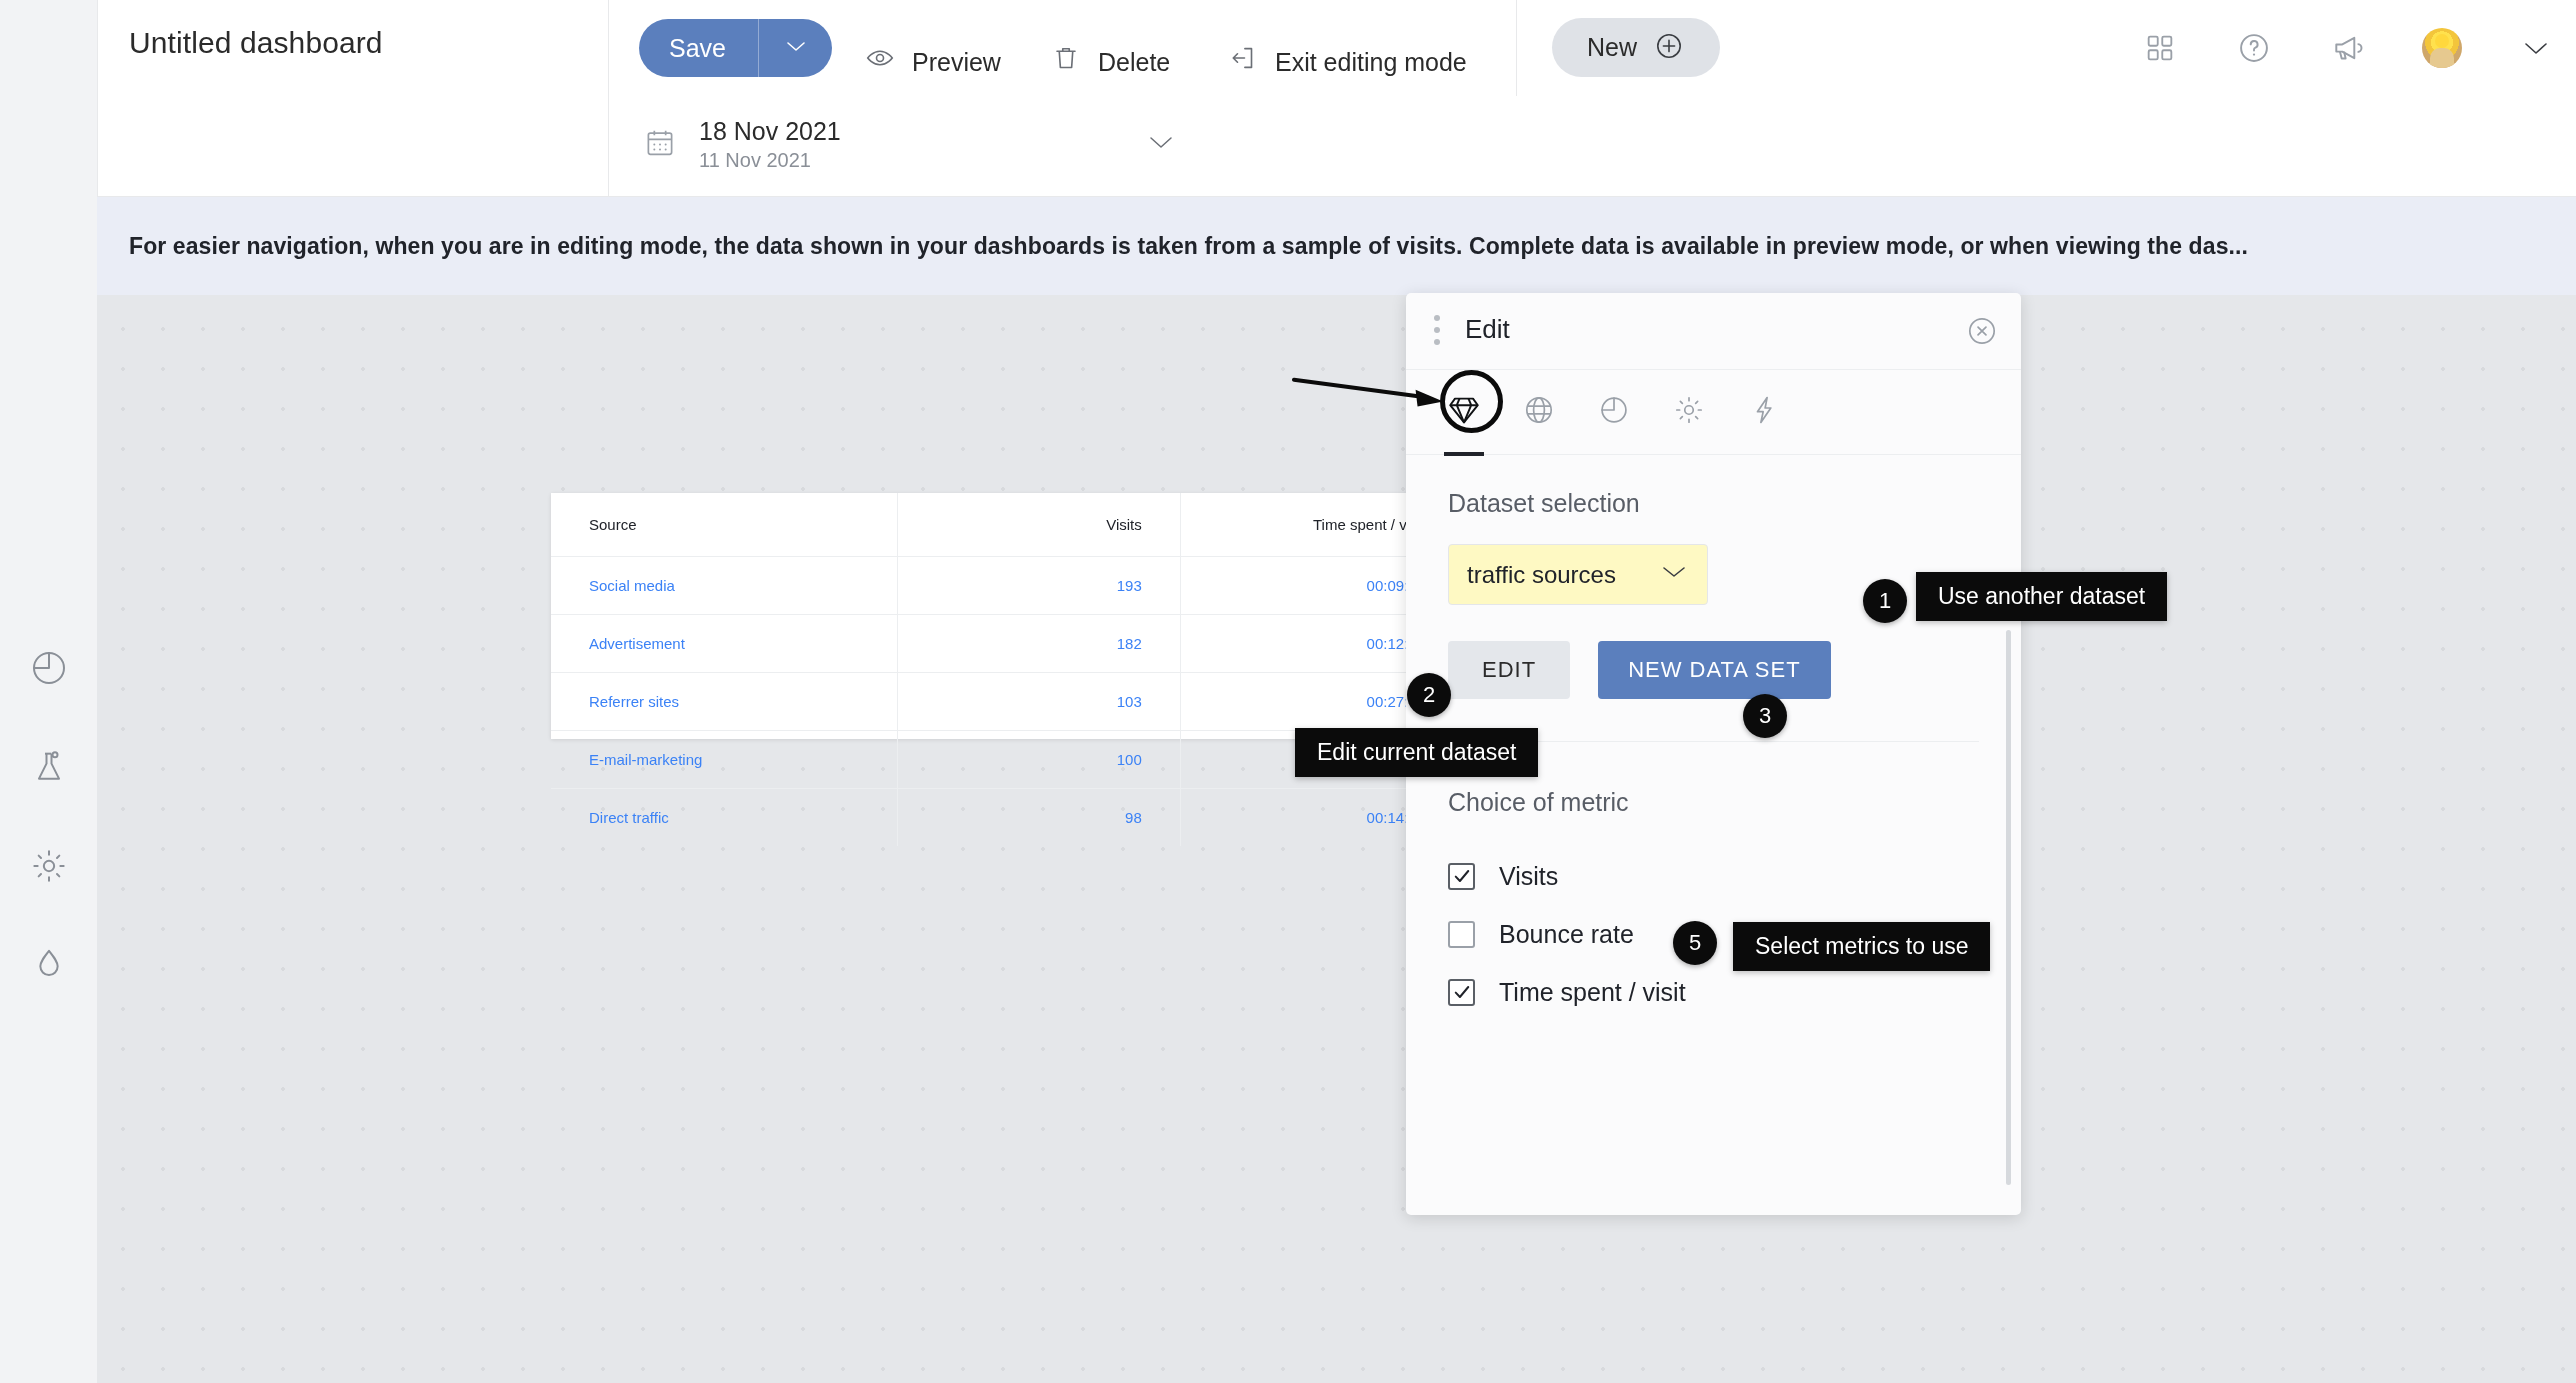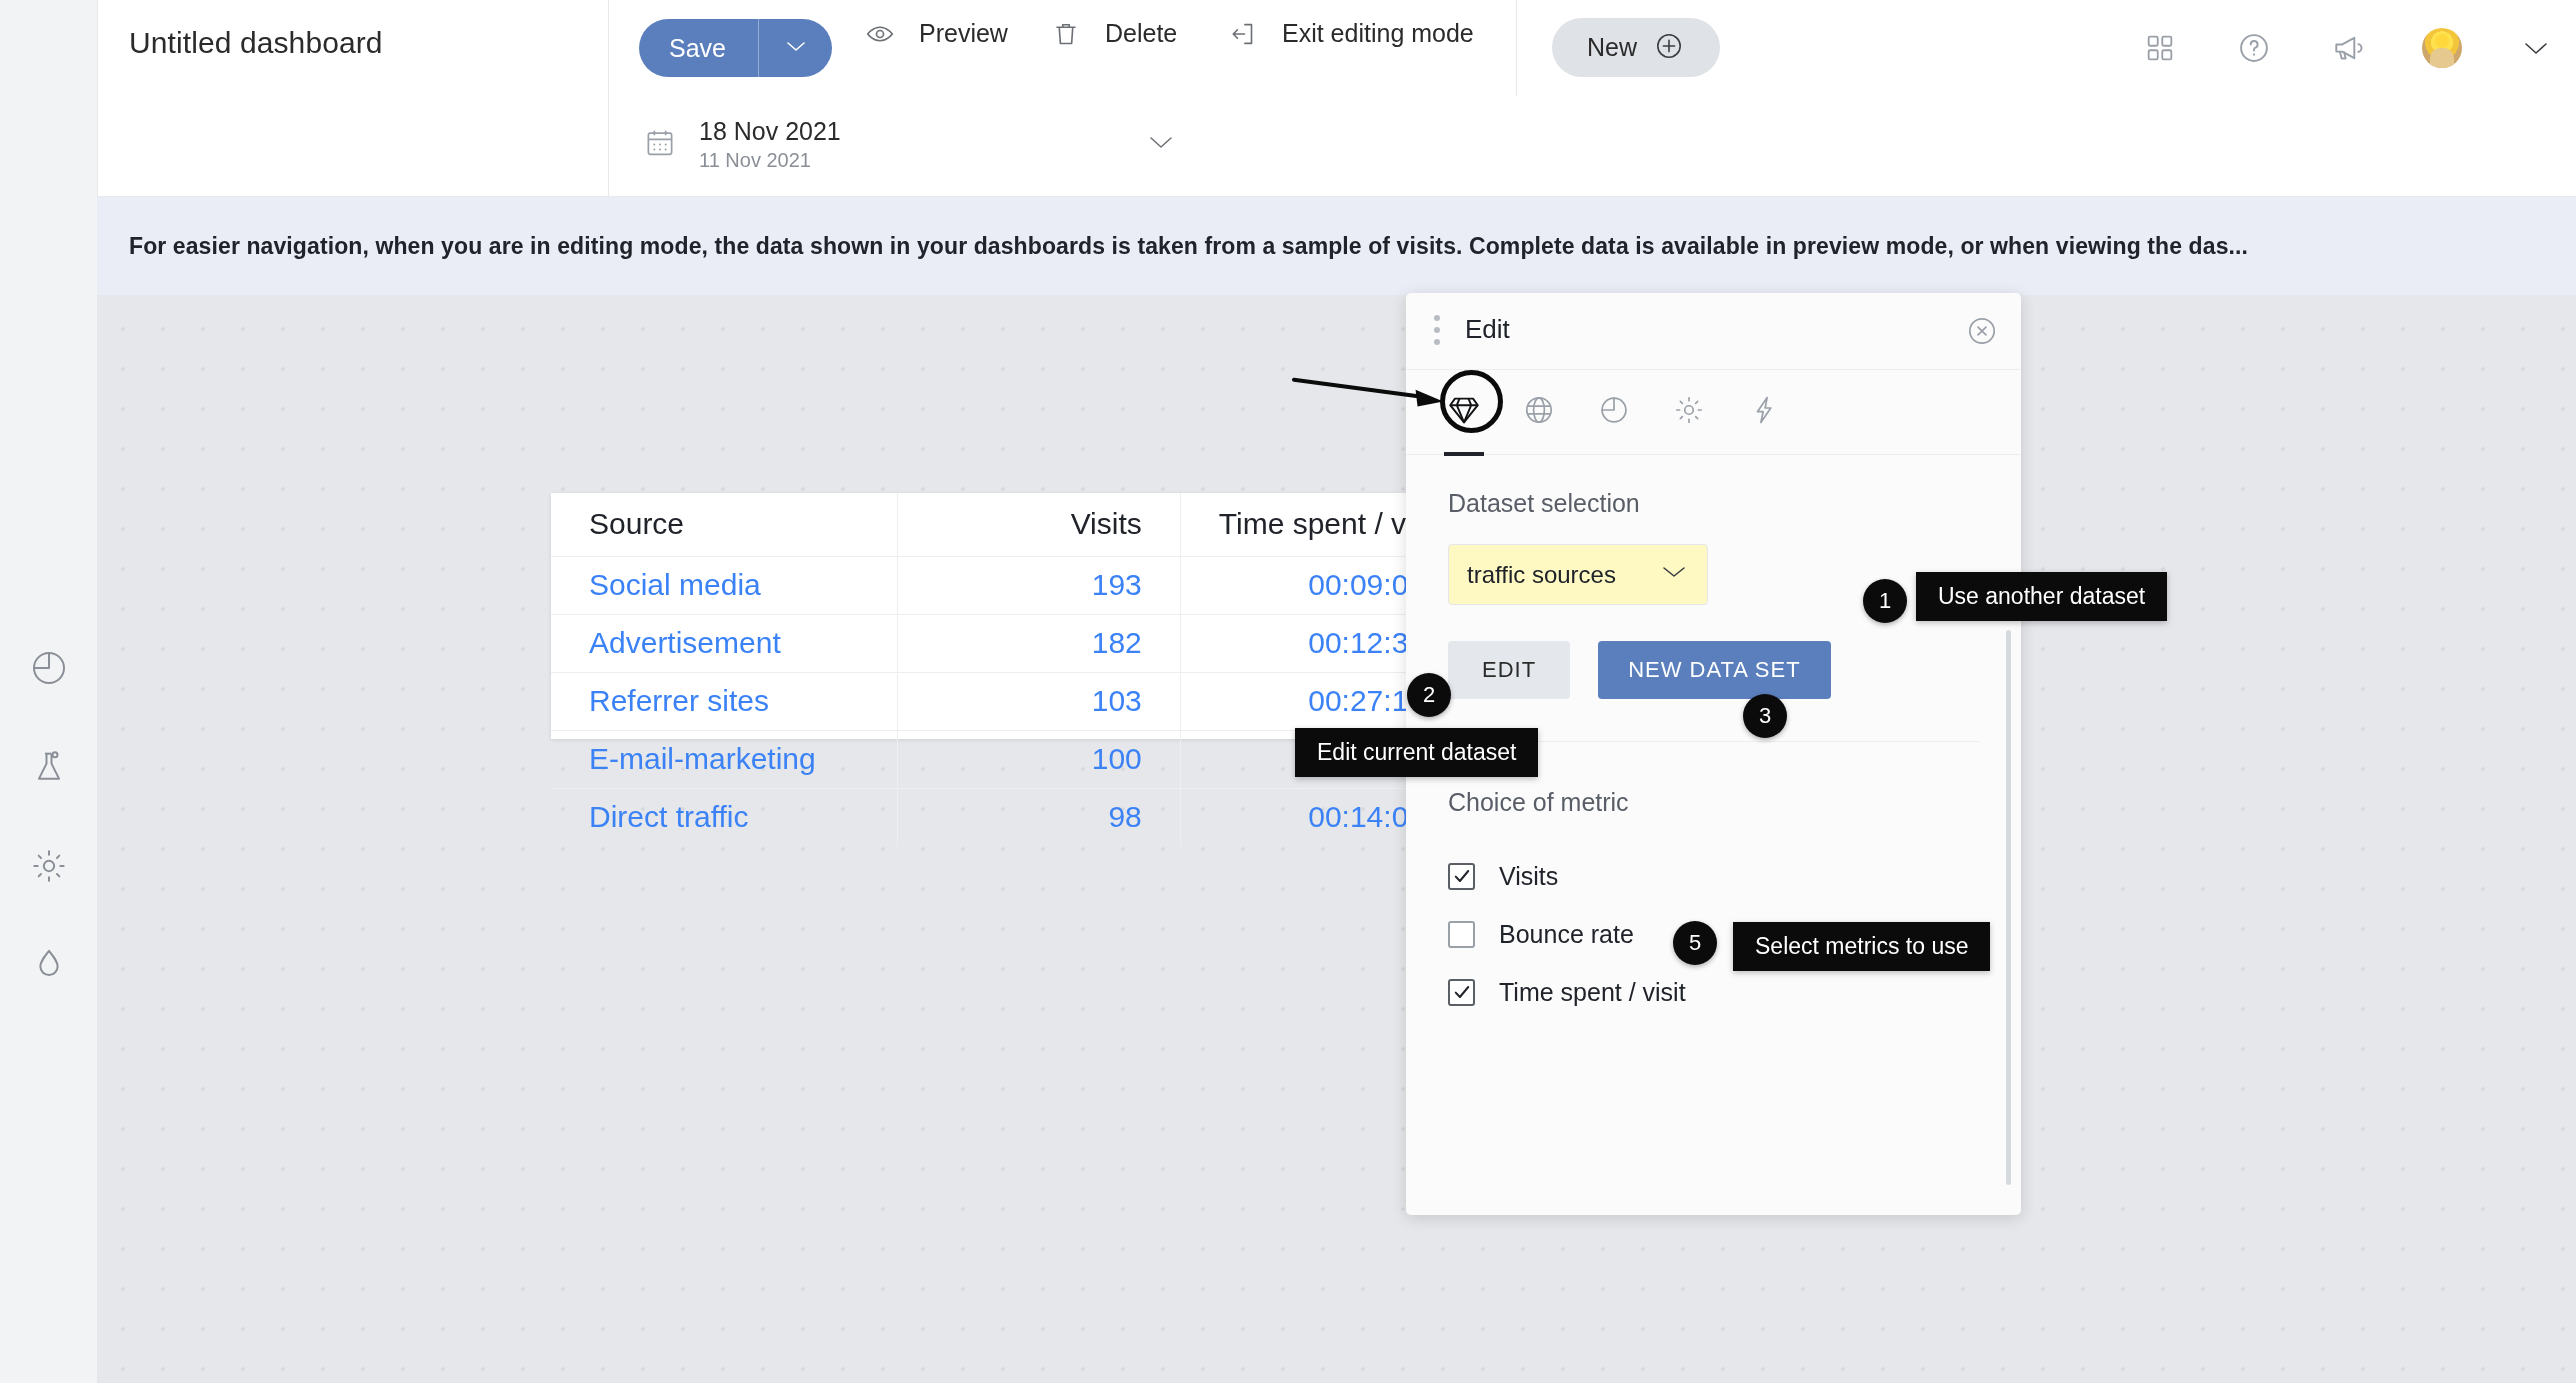--- a/index.html
+++ b/index.html
@@ -32,21 +32,21 @@
     position: absolute; left: 639px; top: 19px; height: 58px; width: 193px;
     border-radius: 29px; background: #5b7fbd; display: flex; align-items: center; cursor: pointer;
   }
   .save-btn .lbl {
     flex: 1; text-align: center; color: #fff; font-size: 25px; padding-right: 2px;
   }
   .save-btn .divider { width: 1px; height: 58px; background: rgba(255,255,255,.35); }
   .save-btn .caret { width: 73px; text-align: center; color: #fff; font-size: 17px; }
 
   .hdr-action {
-    position: absolute; top: 19px; height: 58px; display: flex; align-items: flex-start; gap: 24px; cursor: pointer;
+    position: absolute; top: 19px; height: 58px; display: flex; align-items: flex-end; gap: 17px; cursor: pointer;
   }
   .hdr-action .txt { font-size: 25px; color: #2b2b2b; }
   .act-preview { left: 865px; }
   .act-delete  { left: 1051px; }
   .act-exit    { left: 1228px; }
 
   .new-btn {
     position: absolute; left: 1552px; top: 18px; height: 59px; width: 168px;
     background: #dfe2e7; border-radius: 30px; display: flex; align-items: center;
     justify-content: center; gap: 16px; cursor: pointer;
@@ -108,21 +108,21 @@
     background-size: 40px 40px; background-position: 6px 14px;
   }
 
   
   .widget {
     position: absolute; left: 454px; top: 198px; width: 912px; height: 246px;
     background: #ffffff; box-shadow: 0 1px 4px rgba(0,0,0,.10);
   }
   table.tbl { width: 100%; border-collapse: collapse; table-layout: fixed; }
   table.tbl th, table.tbl td {
-    font-size: 30px; color: #2b2b2b; font-weight: normal;
+    font-size: 15px; color: #2b2b2b; font-weight: normal;
     padding: 0 38px; height: 58px; border-bottom: 1px solid #eceef0;
     border-right: 1px solid #eceef0; white-space: nowrap;
   }
   table.tbl th { height: 63px; color: #20232a; }
   table.tbl th:last-child, table.tbl td:last-child { border-right: none; }
   table.tbl tbody tr:last-child td { border-bottom: none; }
   .col-src { width: 38%; text-align: left; }
   .col-num { width: 31%; text-align: right; }
   .col-tim { width: 31%; text-align: right; }
   table.tbl tbody td { color: #3b82f6; }

